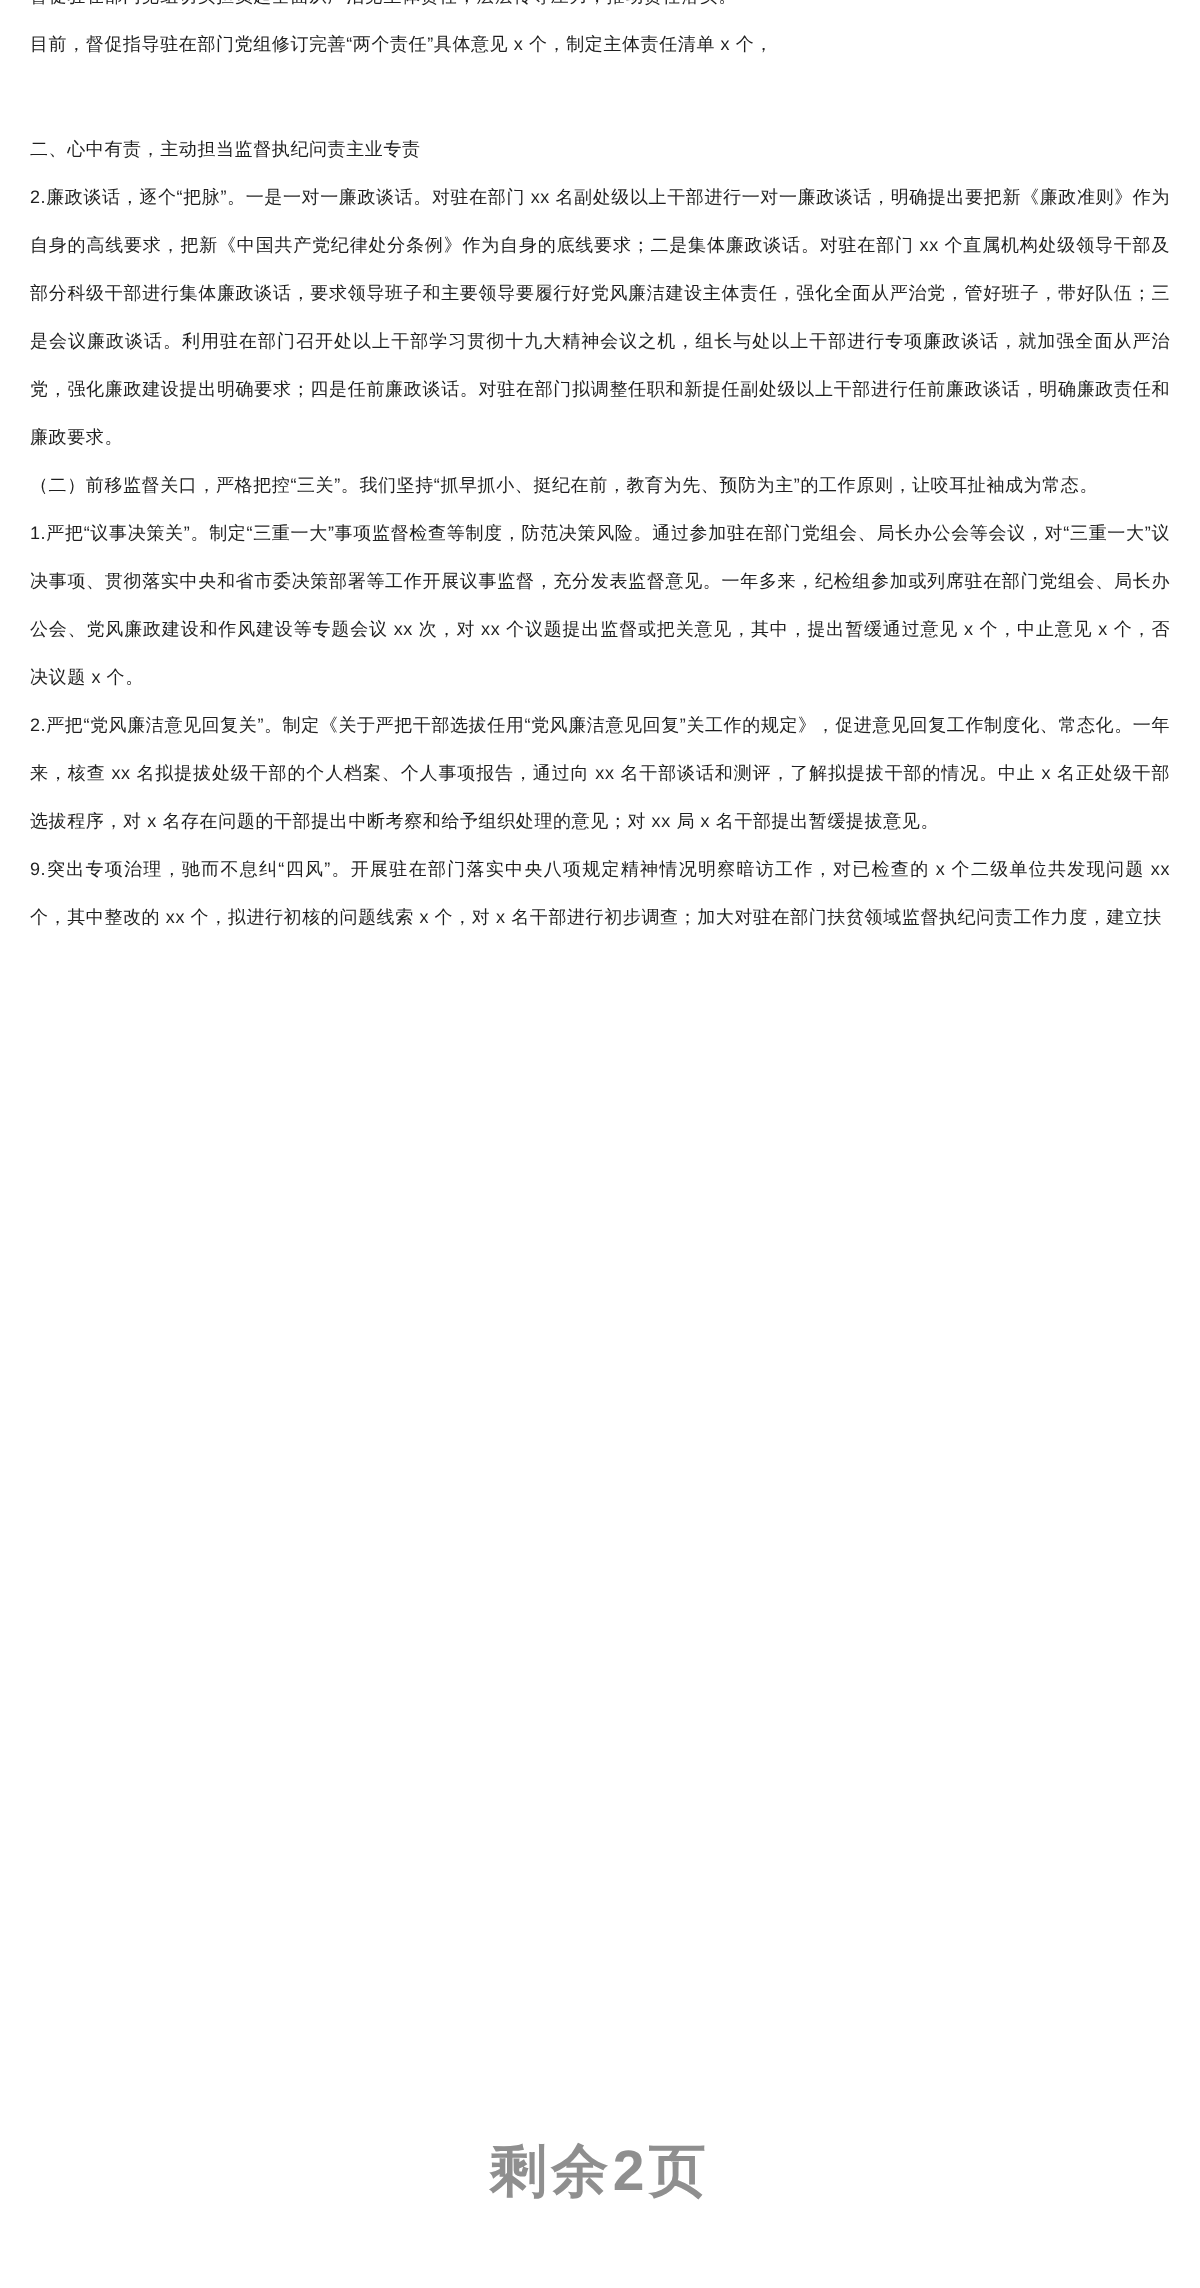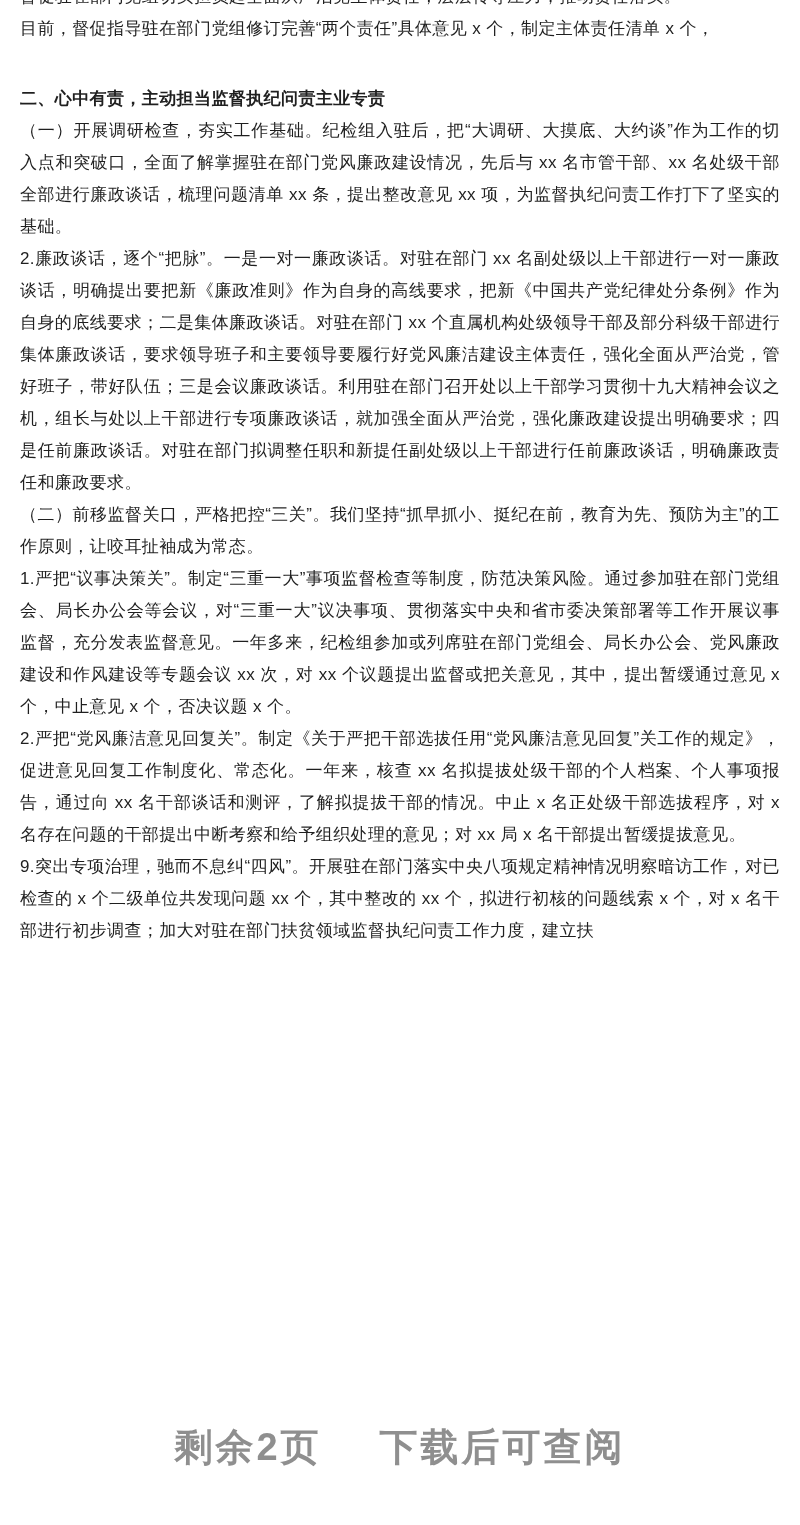--- a/index.html
+++ b/index.html
@@ -7,27 +7,27 @@
   body {
     width: 800px;
     height: 1525px;
     position: relative;
     overflow: hidden;
     font-family: "Liberation Sans", "DejaVu Sans", sans-serif;
     color: #1f1f1f;
   }
   .doc {
     padding: 0 20px;
-    font-size: 17px;
+    font-size: 12px;
     line-height: 32px;
     text-align: justify;
     letter-spacing: 0.4px;
   }
   .doc p { margin: 0; }
-  .doc p.heading { font-weight: 700; }
+  .doc p.heading { font-weight: 400; }
   .clipwrap {
     height: 13px;
     overflow: hidden;
   }
   .clipwrap p { margin-top: -19px; }
   .gap { width: 100%; }
   .footer {
     position: absolute;
     top: 1422px;
     left: 0;
@@ -44,24 +44,22 @@
 </head>
 <body>
 
 <div class="doc" id="doc">
     <div class="clipwrap">
       <p>督促驻在部门党组切实担负起全面从严治党主体责任，层层传导压力，推动责任落实。</p>
     </div>
     <p class="body">目前，督促指导驻在部门党组修订完善“两个责任”具体意见 x 个，制定主体责任清单 x 个，</p>
     <div class="gap" style="height: 38px;"></div>
     <p class="heading">二、心中有责，主动担当监督执纪问责主业专责</p>
-    <p class="body">（一）开展调研检查，夯实工作基础。纪检组入驻后，把“大调研、大摸底、大约谈”作为工作的切入点和突破口，全面了解掌握驻在部门党风廉政建设情况，先后与 xx 名市管干部、xx 名处级干部全部进行廉政谈话，梳理问题清单 xx 条，提出整改意见 xx 项，为监督执纪问责工作打下了坚实的基础。</p>
     <p class="body">2.廉政谈话，逐个“把脉”。一是一对一廉政谈话。对驻在部门 xx 名副处级以上干部进行一对一廉政谈话，明确提出要把新《廉政准则》作为自身的高线要求，把新《中国共产党纪律处分条例》作为自身的底线要求；二是集体廉政谈话。对驻在部门 xx 个直属机构处级领导干部及部分科级干部进行集体廉政谈话，要求领导班子和主要领导要履行好党风廉洁建设主体责任，强化全面从严治党，管好班子，带好队伍；三是会议廉政谈话。利用驻在部门召开处以上干部学习贯彻十九大精神会议之机，组长与处以上干部进行专项廉政谈话，就加强全面从严治党，强化廉政建设提出明确要求；四是任前廉政谈话。对驻在部门拟调整任职和新提任副处级以上干部进行任前廉政谈话，明确廉政责任和廉政要求。</p>
     <p class="body">（二）前移监督关口，严格把控“三关”。我们坚持“抓早抓小、挺纪在前，教育为先、预防为主”的工作原则，让咬耳扯袖成为常态。</p>
     <p class="body">1.严把“议事决策关”。制定“三重一大”事项监督检查等制度，防范决策风险。通过参加驻在部门党组会、局长办公会等会议，对“三重一大”议决事项、贯彻落实中央和省市委决策部署等工作开展议事监督，充分发表监督意见。一年多来，纪检组参加或列席驻在部门党组会、局长办公会、党风廉政建设和作风建设等专题会议 xx 次，对 xx 个议题提出监督或把关意见，其中，提出暂缓通过意见 x 个，中止意见 x 个，否决议题 x 个。</p>
     <p class="body">2.严把“党风廉洁意见回复关”。制定《关于严把干部选拔任用“党风廉洁意见回复”关工作的规定》，促进意见回复工作制度化、常态化。一年来，核查 xx 名拟提拔处级干部的个人档案、个人事项报告，通过向 xx 名干部谈话和测评，了解拟提拔干部的情况。中止 x 名正处级干部选拔程序，对 x 名存在问题的干部提出中断考察和给予组织处理的意见；对 xx 局 x 名干部提出暂缓提拔意见。</p>
     <p class="body">9.突出专项治理，驰而不息纠“四风”。开展驻在部门落实中央八项规定精神情况明察暗访工作，对已检查的 x 个二级单位共发现问题 xx 个，其中整改的 xx 个，拟进行初核的问题线索 x 个，对 x 名干部进行初步调查；加大对驻在部门扶贫领域监督执纪问责工作力度，建立扶</p>
   </div>
 
 <div class="footer" style="color: rgb(143, 143, 143);">
   <span>剩余2页</span>
-  <span>下载后可查阅</span>
 </div>
 
 </body></html>

